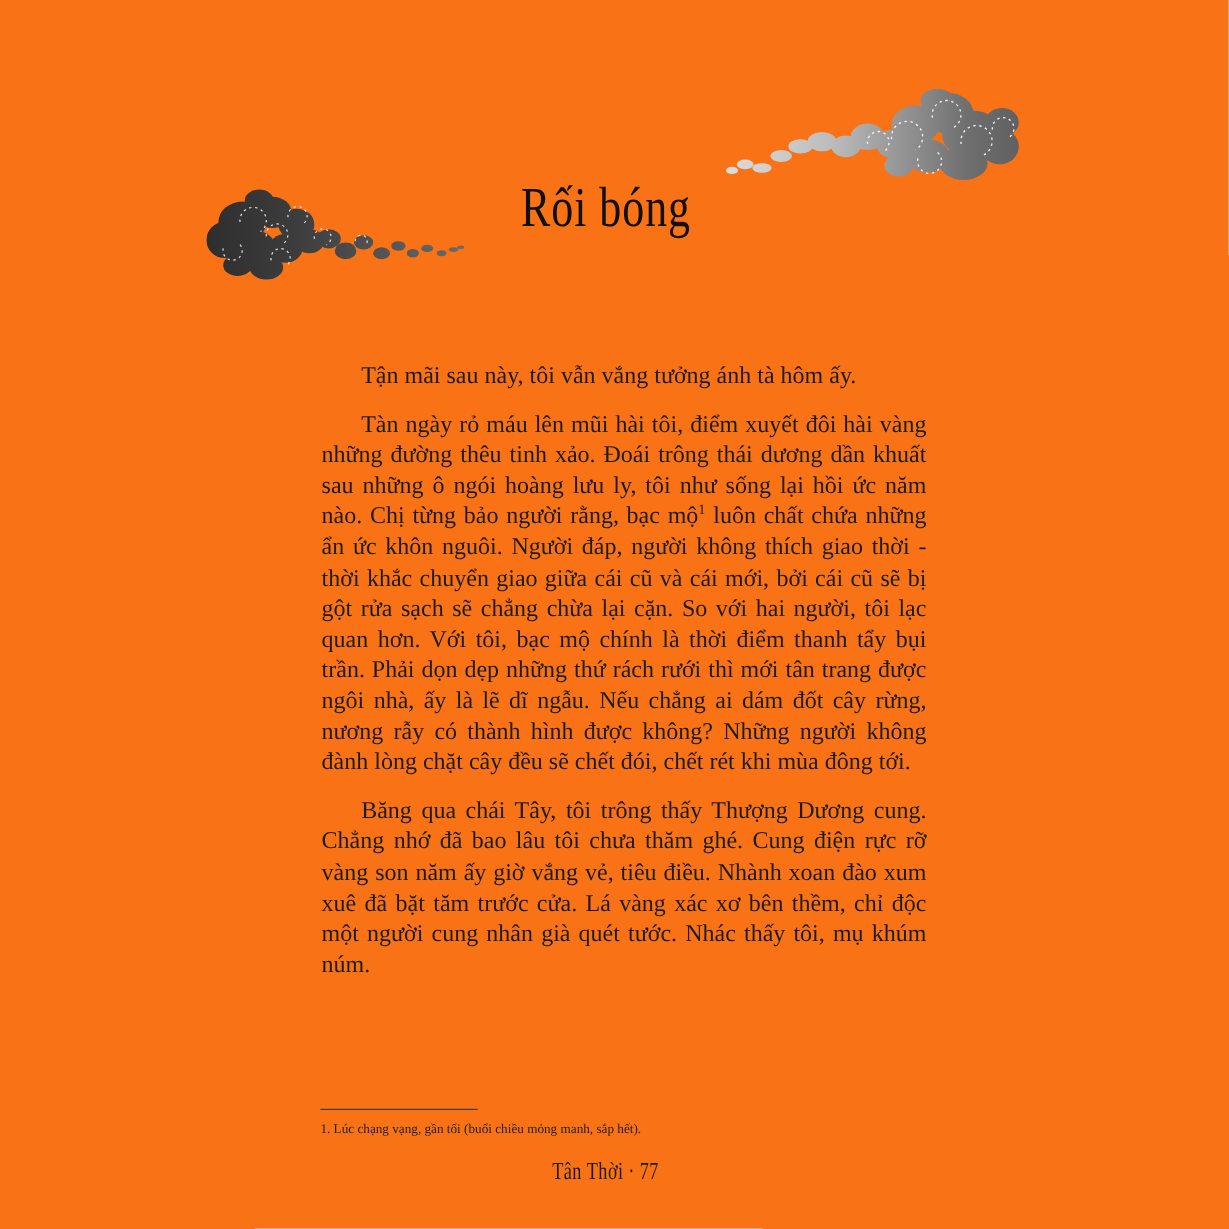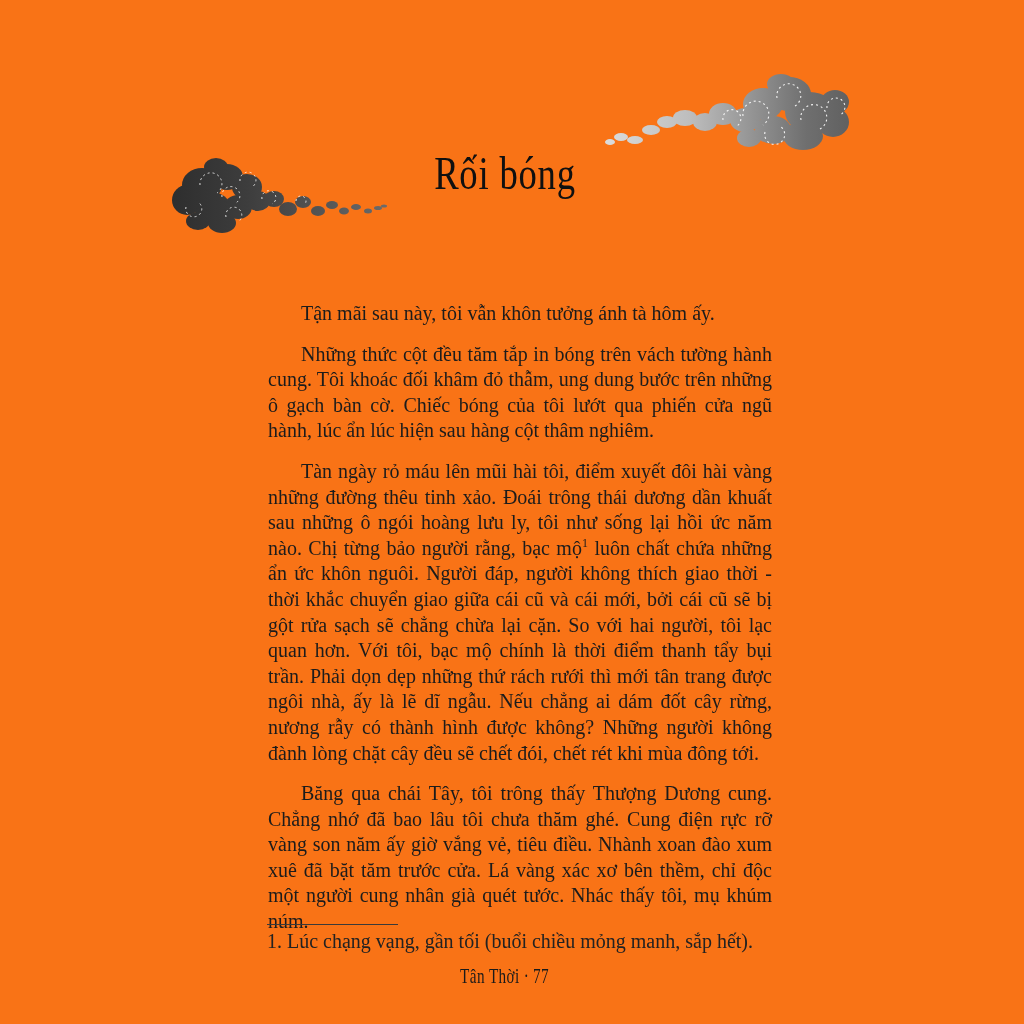--- a/index.html
+++ b/index.html
@@ -66,21 +66,21 @@
     width: 504px;
   }
   .footnote-rule {
     width: 131px;
     height: 0;
     border-top: 1.5px solid #3a3a3a;
     margin: 0 0 6px 0;
   }
   .footnote-text {
     margin: 0;
-    font-size: 20px;
+    font-size: 11px;
     line-height: 20px;
     color: #222222;
   }
 
   .page-footer {
     position: absolute;
     left: 0;
     right: 14px;
     top: 966px;
     text-align: center;
@@ -201,22 +201,21 @@
       <path d="M68,26 a8,8 0 1 1 12,6"></path>
       <path d="M54,62 a8,8 0 1 1 12,5"></path>
       <path d="M90,44 a7,7 0 1 1 10,5"></path>
       <path d="M124,46 a5,5 0 1 1 8,4"></path>
     </g>
   </svg>
 
   <h1 class="chapter-title">Rối bóng</h1>
 
   <main class="body-text">
-      <p class="para"><span>Tận mãi sau này, tôi vẫn khôn tưởng ánh tà hôm ấy.</span></p>
-      <p class="para"><span>Những thức cột đều tăm tắp in bóng trên vách tường hành cung. Tôi khoác đối khâm đỏ thẫm, ung dung bước trên những ô gạch bàn cờ. Chiếc bóng của tôi lướt qua phiến cửa ngũ hành, lúc ẩn lúc hiện sau hàng cột thâm nghiêm.</span></p>
+      <p class="para"><span>Tận mãi sau này, tôi vẫn vắng tưởng ánh tà hôm ấy.</span></p>
       <p class="para"><span>Tàn ngày rỏ máu lên mũi hài tôi, điểm xuyết đôi hài vàng những đường thêu tinh xảo. Đoái trông thái dương dần khuất sau những ô ngói hoàng lưu ly, tôi như sống lại hồi ức năm nào. Chị từng bảo người rằng, bạc mộ</span><sup>1</sup><span> luôn chất chứa những ẩn ức khôn nguôi. Người đáp, người không thích giao thời - thời khắc chuyển giao giữa cái cũ và cái mới, bởi cái cũ sẽ bị gột rửa sạch sẽ chẳng chừa lại cặn. So với hai người, tôi lạc quan hơn. Với tôi, bạc mộ chính là thời điểm thanh tẩy bụi trần. Phải dọn dẹp những thứ rách rưới thì mới tân trang được ngôi nhà, ấy là lẽ dĩ ngẫu. Nếu chẳng ai dám đốt cây rừng, nương rẫy có thành hình được không? Những người không đành lòng chặt cây đều sẽ chết đói, chết rét khi mùa đông tới.</span></p>
       <p class="para"><span>Băng qua chái Tây, tôi trông thấy Thượng Dương cung. Chẳng nhớ đã bao lâu tôi chưa thăm ghé. Cung điện rực rỡ vàng son năm ấy giờ vắng vẻ, tiêu điều. Nhành xoan đào xum xuê đã bặt tăm trước cửa. Lá vàng xác xơ bên thềm, chỉ độc một người cung nhân già quét tước. Nhác thấy tôi, mụ khúm núm.</span></p>
     </main>
 
   <div class="footnote">
     <div class="footnote-rule"></div>
     <p class="footnote-text">1. Lúc chạng vạng, gần tối (buổi chiều mỏng manh, sắp hết).</p>
   </div>
 
   <footer class="page-footer">

